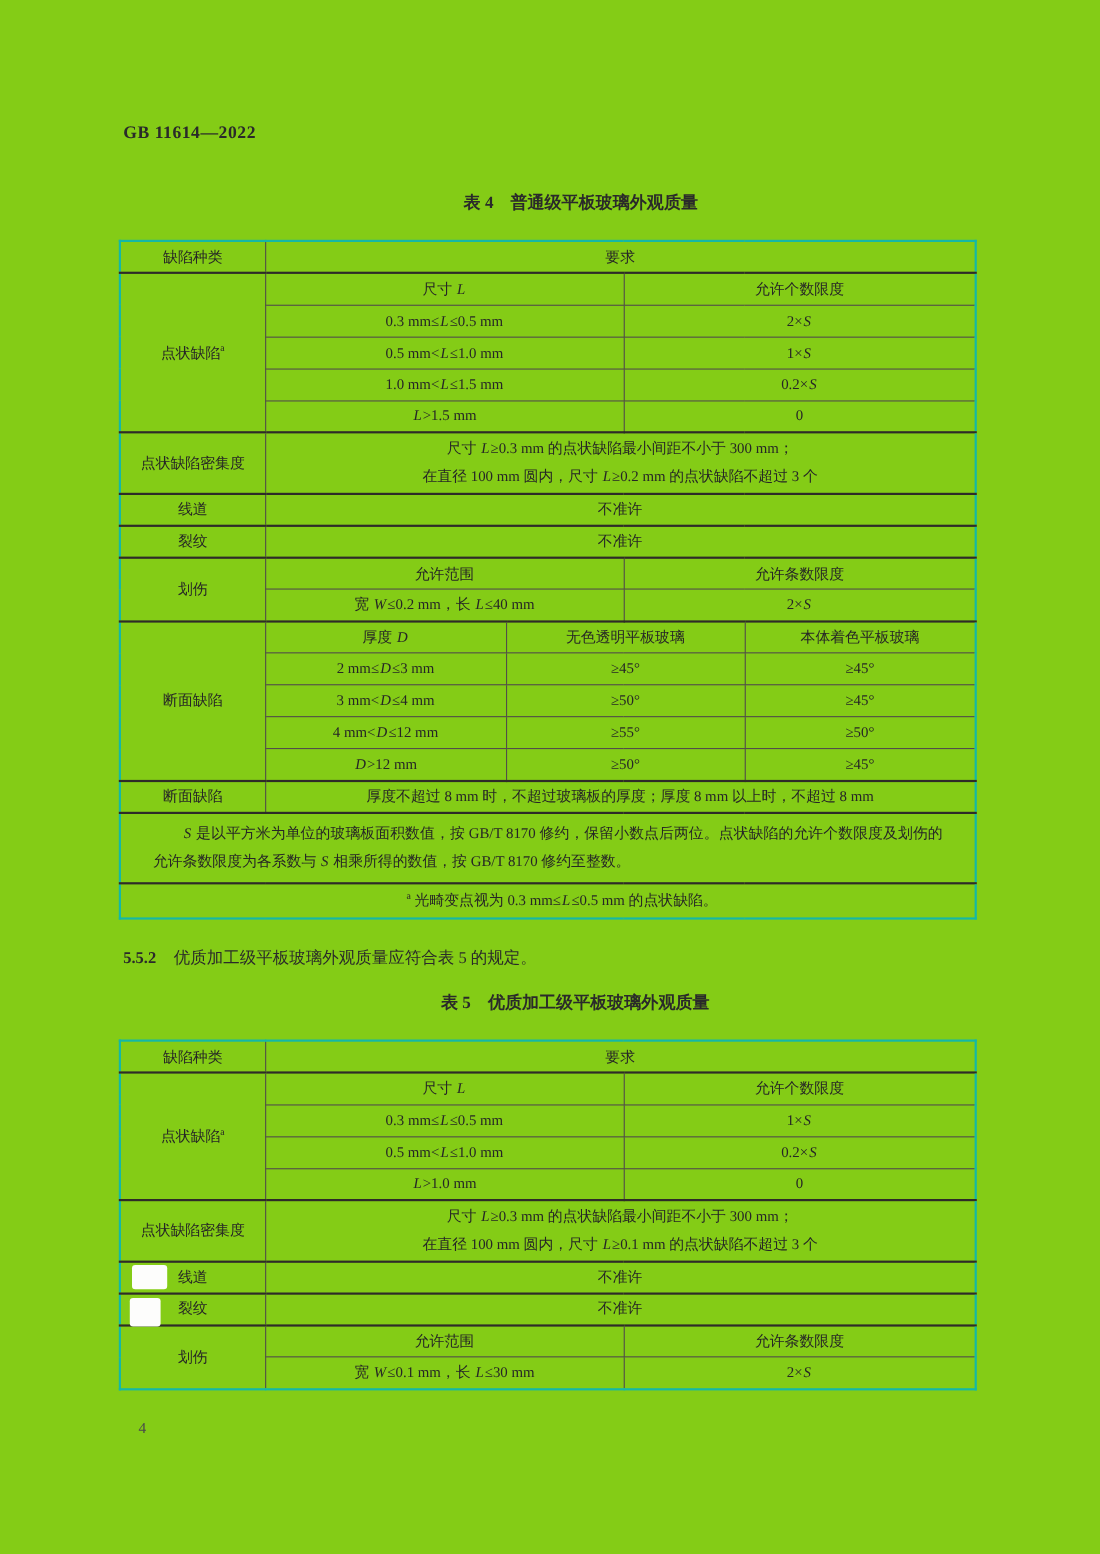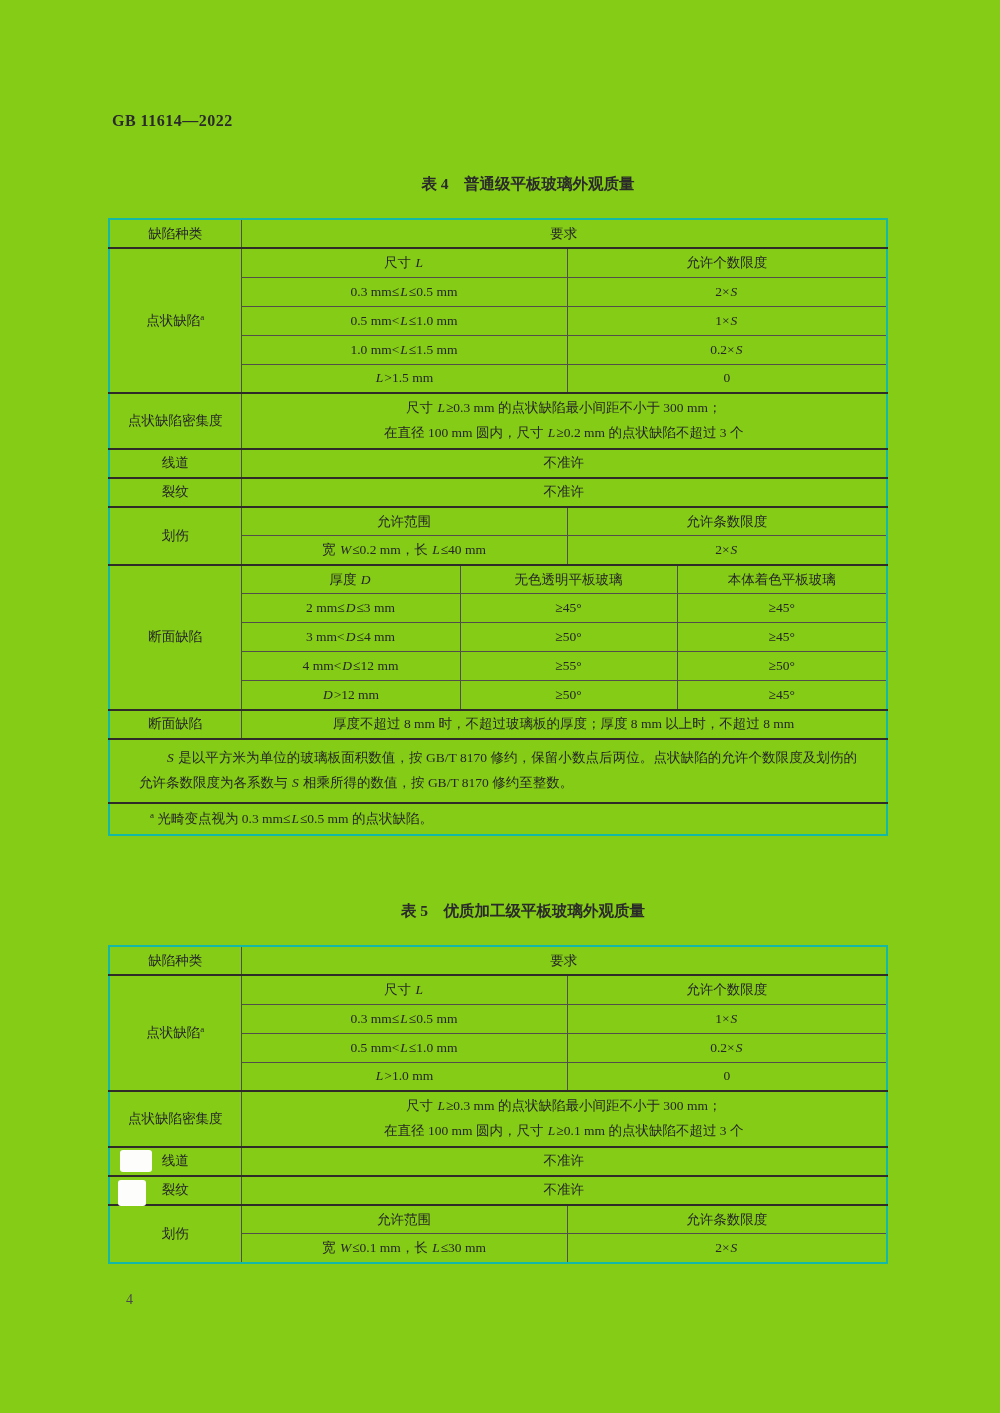--- a/index.html
+++ b/index.html
@@ -60,21 +60,21 @@
   .bt { border-top-width: 2px; border-top-color: #2e2b28; margin-left: 40px; }
   .tall { height: 52px; }
   .note-cell {
     text-align: justify;
     text-indent: 2em;
     padding: 6px 29px;
     line-height: 1.85;
     height: 52px;
   }
   .foot-cell {
-    text-align: left;
+    text-align: center;
     padding: 6px 14px 6px 40px;
     height: 30px;
   }
   .density-line { line-height: 1.85; }
   sup { font-size: 9px; vertical-align: super; line-height: 0; }
   i { font-style: italic; padding: 0 1px; }
   .page-num {
     position: absolute;
     left: 126px;
     top: 1292px;
@@ -188,20 +188,23 @@
     </tr>
     <tr>
       <td colspan="5" class="bt note-cell"><i>S</i> 是以平方米为单位的玻璃板面积数值，按 GB/T 8170 修约，保留小数点后两位。点状缺陷的允许个数限度及划伤的允许条数限度为各系数与 <i>S</i> 相乘所得的数值，按 GB/T 8170 修约至整数。</td>
     </tr>
     <tr>
       <td colspan="5" class="bt foot-cell"><sup>a</sup> <span>光畸变点视为 0.3 mm≤<i>L</i>≤0.5 mm 的点状缺陷。</span></td>
     </tr>
   </tbody>
     </table>
 
+  <div class="sec-para">
+    <span class="sec-num">5.5.2</span><span>优质加工级平板玻璃外观质量应符合表 5 的规定。</span>
+  </div>
 
   <div class="tbl-title" id="t5-title">表 5　优质加工级平板玻璃外观质量</div>
 
   <table id="table5">
     <colgroup>
       <col style="width:132px">
         <col style="width:326px">
         <col style="width:320px">
     </colgroup>
     <tbody>

